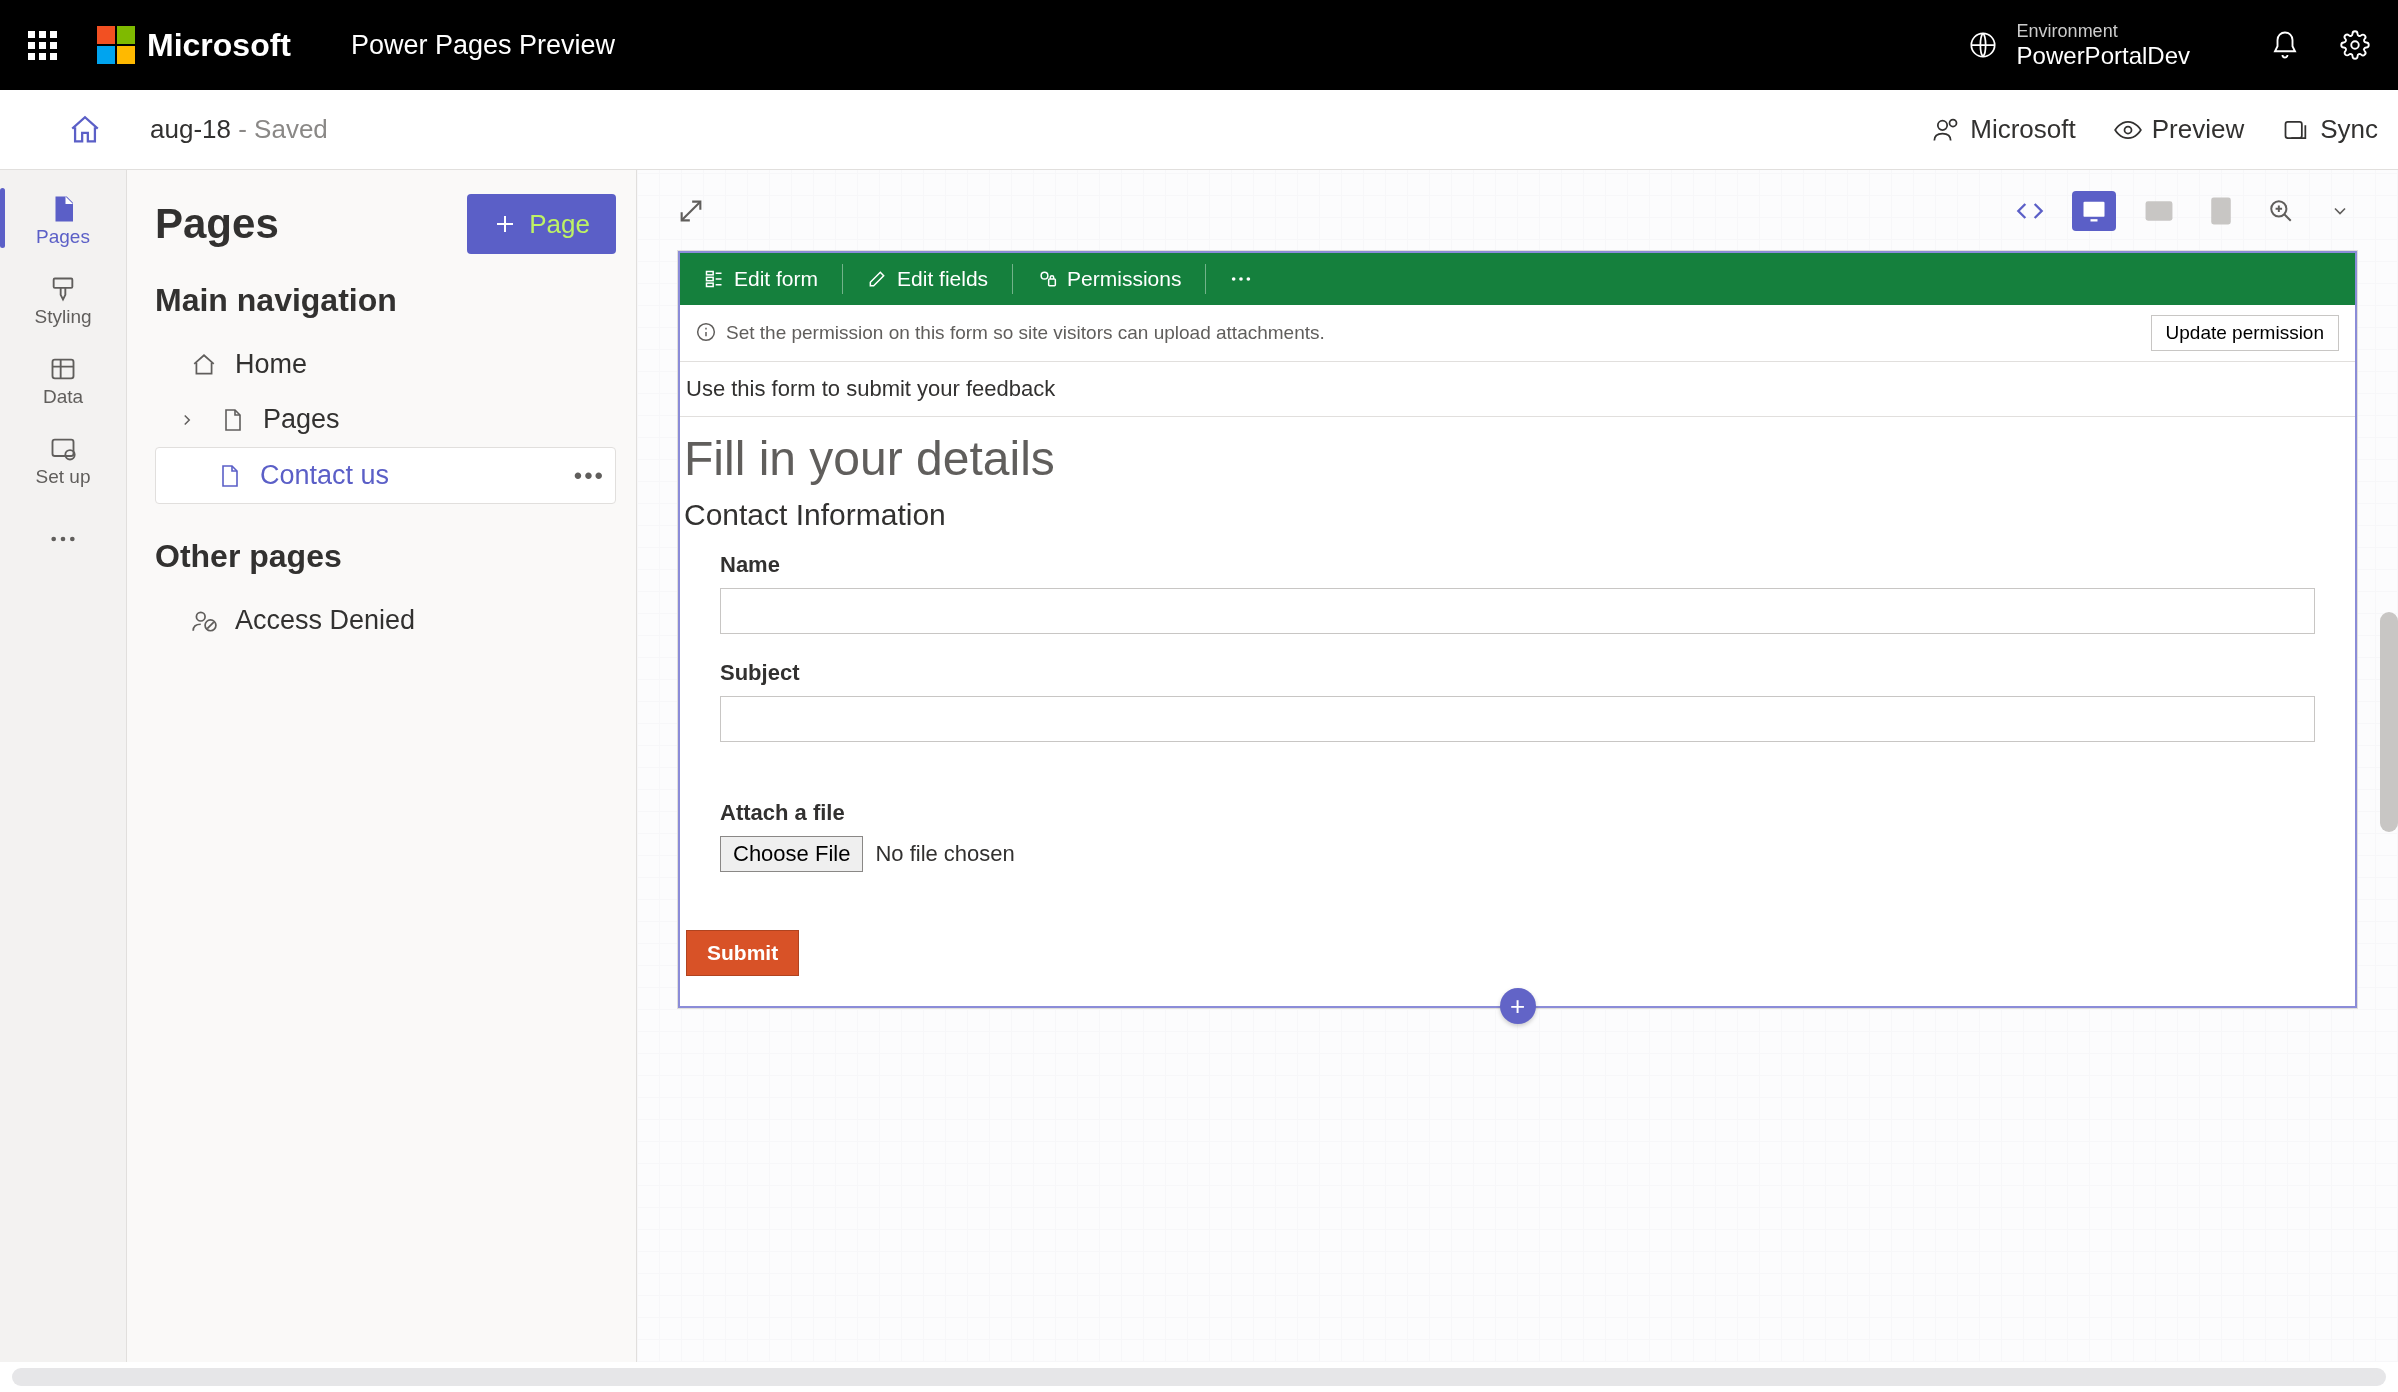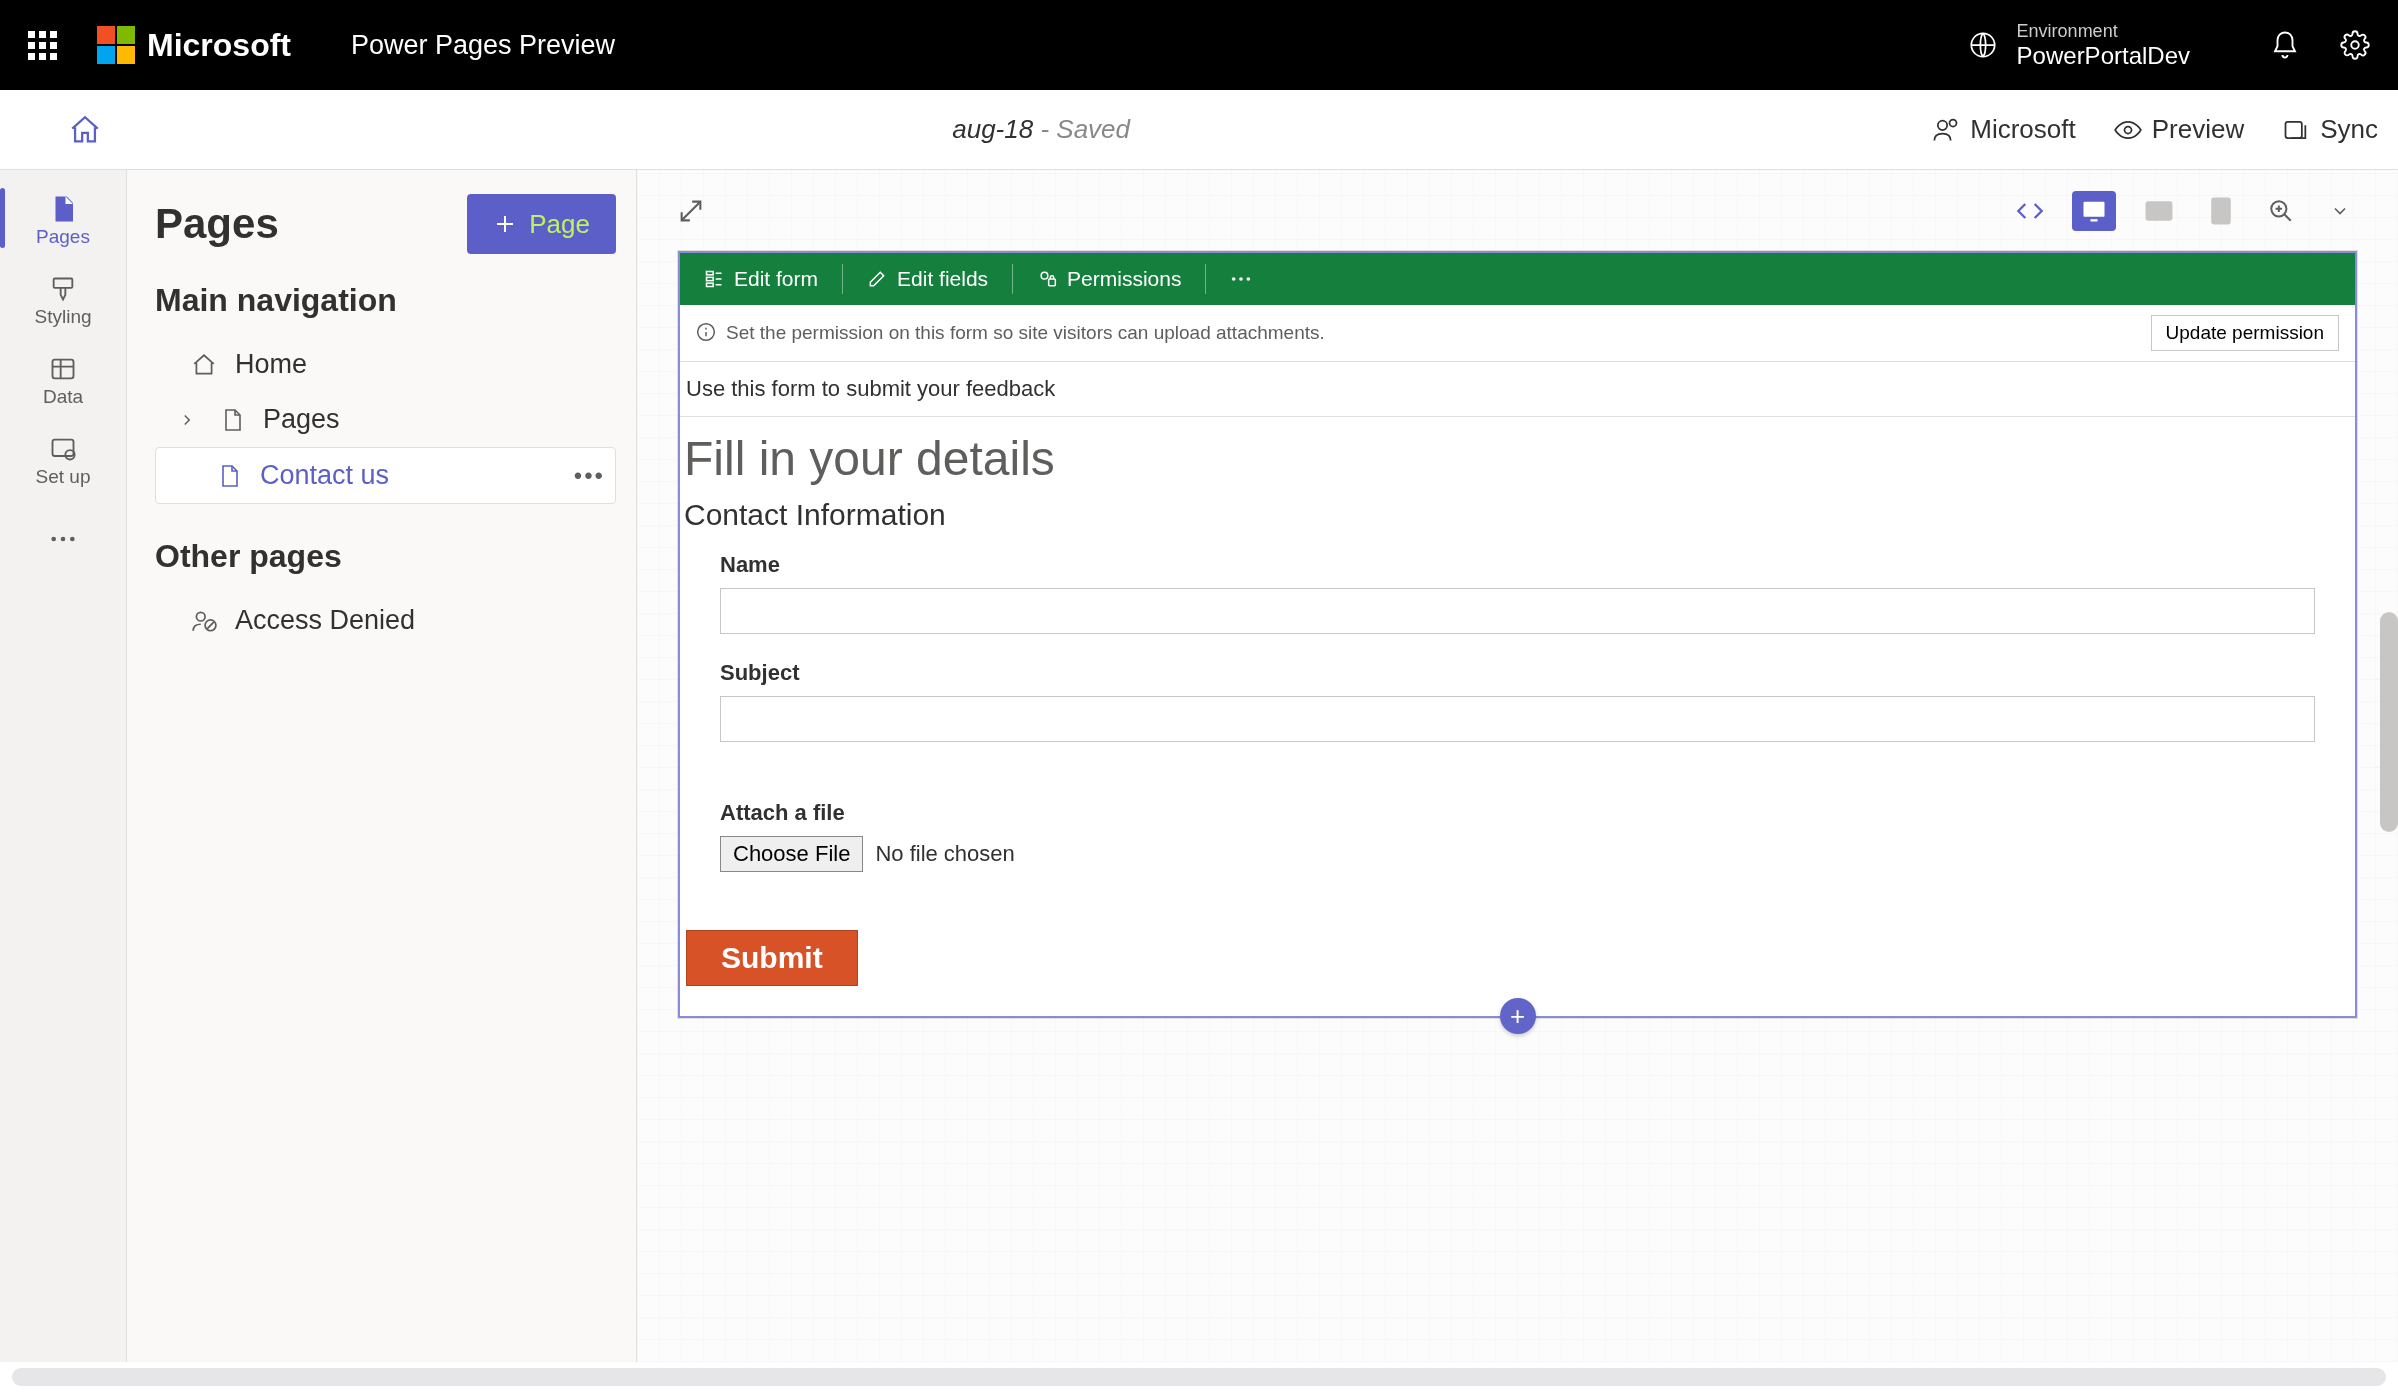--- a/index.html
+++ b/index.html
@@ -22,21 +22,21 @@
   .env-block { display:flex; align-items:center; margin-right:40px; }
   .env-icon { margin-right:20px; }
   .env-text .env-label { font-size:18px; color:#ccc; }
   .env-text .env-name { font-size:24px; }
   .top-icon-btn { margin-left:40px; cursor:pointer; }
 
   
   .sub-header { height:80px; background:#fff; border-bottom:1px solid #e1dfdd; display:flex; align-items:center; padding:0 20px; }
   .sub-left { width:130px; display:flex; justify-content:center; }
   .home-icon { color:#5b5fc7; }
-  .sub-center { flex:1; text-align:center; font-size:26px;font-style:italic; }
+  .sub-center { flex:1; font-size:26px; }
   .sub-center .doc-name { color:#323130; }
   .sub-center .doc-state { color:#8a8886; }
   .sub-right { display:flex; align-items:center; gap:38px; font-size:26px; color:#323130; }
   .sub-right .link { display:flex; align-items:center; gap:10px; cursor:pointer; }
 
   
   .body-row { display:flex; height:calc(1392px - 90px - 80px - 30px); }
   .rail { width:127px; background:#f3f2f1; border-right:1px solid #e1dfdd; display:flex; flex-direction:column; align-items:center; padding-top:8px; }
   .rail-item { width:100%; display:flex; flex-direction:column; align-items:center; padding:14px 0 10px; font-size:19px; color:#605e5c; cursor:pointer; position:relative; }
   .rail-item.active { color:#5b5fc7; }
@@ -77,21 +77,21 @@
   .form-desc { font-size:22px; padding:14px 6px; border-bottom:1px solid #e1dfdd; color:#323130; }
   .form-title { font-size:48px; color:#605e5c; font-weight:400; padding:14px 4px 4px; }
   .section-hdr { font-size:30px; padding:8px 4px 12px; color:#323130; }
   .field { padding:8px 40px 18px; }
   .field label { display:block; font-weight:600; font-size:22px; margin-bottom:10px; }
   .field input[type=text], .field textarea { width:100%; border:1px solid #c8c6c4; height:46px; font-size:20px; padding:6px 10px; }
   .field textarea { height:54px; resize:both; }
   .file-row { display:flex; align-items:center; gap:12px; }
   .file-btn { border:1px solid #8a8886; background:#efefef; padding:4px 12px; font-size:22px; cursor:pointer; }
   .file-status { font-size:22px; color:#323130; }
-  .submit-btn { margin-left:6px; margin-top:40px; background:#d85227; color:#fff; border:1px solid #b0431f; padding:10px 34px; font-size:30px; font-weight:600; cursor:pointer; }
+  .submit-btn { margin-left:6px; margin-top:40px; background:#d85227; color:#fff; border:1px solid #b0431f; padding:10px 20px; font-size:21px; font-weight:600; cursor:pointer; }
   .add-section-fab { position:absolute; left:50%; transform:translateX(-50%); bottom:-18px; width:36px; height:36px; border-radius:50%; background:#6264c7; color:#fff; display:flex; align-items:center; justify-content:center; font-size:26px; cursor:pointer; box-shadow:0 2px 4px rgba(0,0,0,0.2); }
 
   .canvas-scroll-right { position:absolute; right:0; top:442px; width:18px; height:220px; background:#c8c6c4; border-radius:9px; }
 
   .bottom-scroll { height:18px; margin:6px 12px 8px; background:#e6e6e8; border-radius:9px; }
 
   svg { display:block; }
 </style>
 </head>
 <body>

